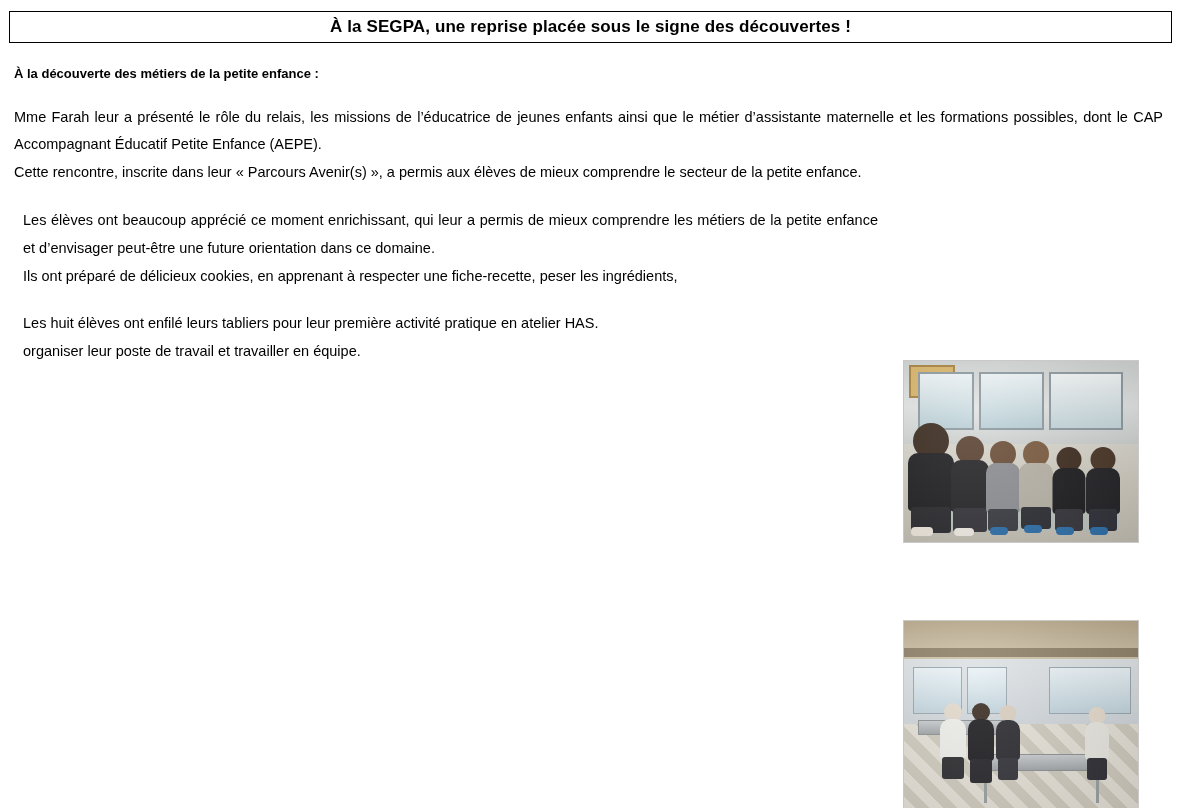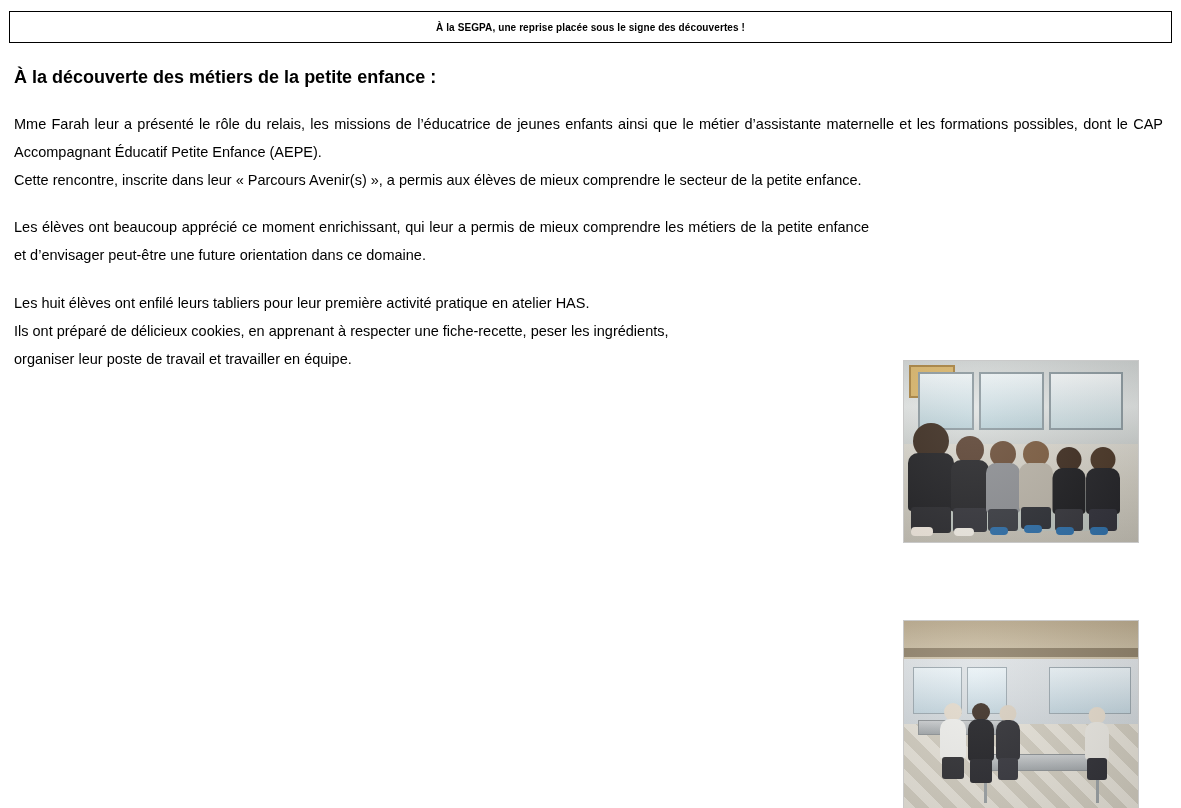--- a/index.html
+++ b/index.html
@@ -24,47 +24,48 @@
   }
   .title-box {
     margin: 11px 9px 0 9px;
     border: 1px solid #000000;
     height: 30px;
     display: flex;
     align-items: center;
     justify-content: center;
   }
   .title-box .title-text {
-    font-size: 10px;
+    font-size: 17px;
     font-weight: bold;
     letter-spacing: 0.1px;
     text-align: center;
   }
   .content {
     padding: 0 18px 0 14px;
     box-sizing: border-box;
   }
   .section-heading {
-    font-size: 18px;
+    font-size: 13px;
     font-weight: bold;
     margin-top: 21px;
     margin-bottom: 0;
     line-height: 1.5;
   }
   .para {
     font-size: 14.5px;
     line-height: 1.92;
     text-align: justify;
     margin: 0;
   }
   .para.gap {
     margin-top: 20px;
   }
   .para-narrow {
     width: 855px;
+    margin-left: 9px;
   }
   .photo {
     position: absolute;
     border: 1px solid #c9c9c9;
     overflow: hidden;
     background: #d7d8da;
   }
   #photo1 {
     left: 903px;
     top: 349px;
@@ -171,23 +172,23 @@
 
 
     <p class="para gap">Mme Farah leur a présenté le rôle du relais, les missions de l’éducatrice de jeunes enfants ainsi que le métier d’assistante maternelle et les formations possibles, dont le CAP Accompagnant Éducatif Petite Enfance (AEPE).</p>
 
     <p class="para">Cette rencontre, inscrite dans leur « Parcours Avenir(s) », a permis aux élèves de mieux comprendre le secteur de la petite enfance.</p>
 
 
     <p class="para para-narrow gap">Les élèves ont beaucoup apprécié ce moment enrichissant, qui leur a permis de mieux comprendre les métiers de la petite enfance et d’envisager peut-être une future orientation dans ce domaine.</p>
 
 
+    <p class="para para-narrow">Ils ont préparé de délicieux cookies, en apprenant à respecter une fiche-recette, peser les ingrédients,</p>
+
     <p class="para para-narrow gap">Les huit élèves ont enfilé leurs tabliers pour leur première activité pratique en atelier HAS.</p>
-
-    <p class="para para-narrow">Ils ont préparé de délicieux cookies, en apprenant à respecter une fiche-recette, peser les ingrédients,</p>
 
     <p class="para para-narrow">organiser leur poste de travail et travailler en équipe.</p>
 
   </div>
 
   <div class="photo" id="photo1">
     <div class="p1-wall"></div>
     <div class="p1-board"></div>
     <div class="p1-window p1-win1"></div>
     <div class="p1-window p1-win2"></div>

